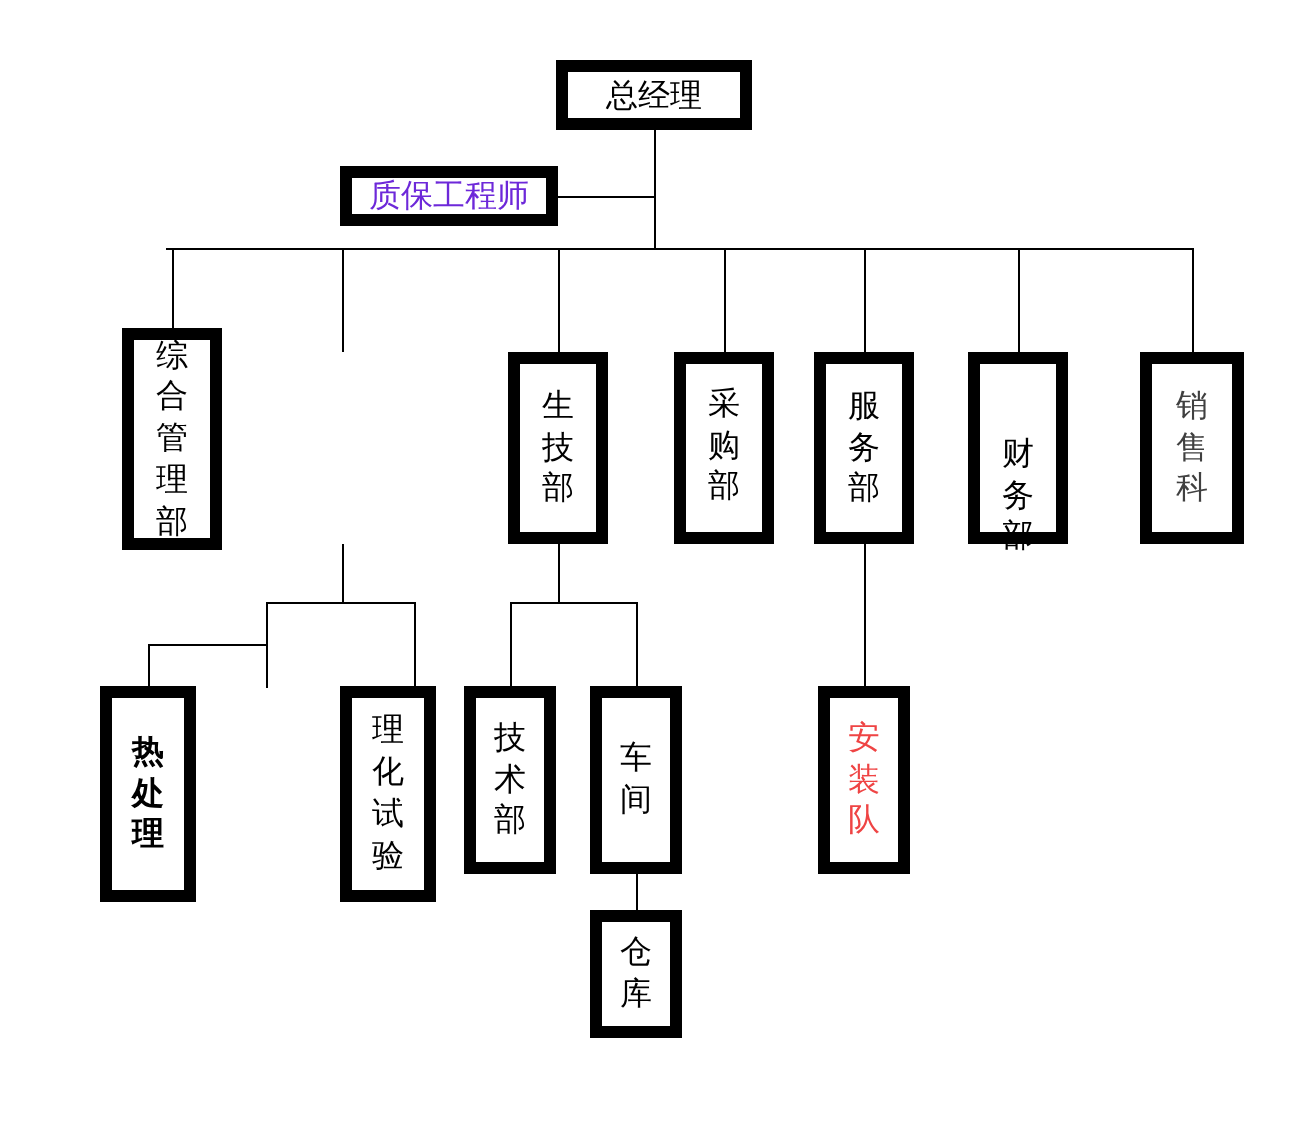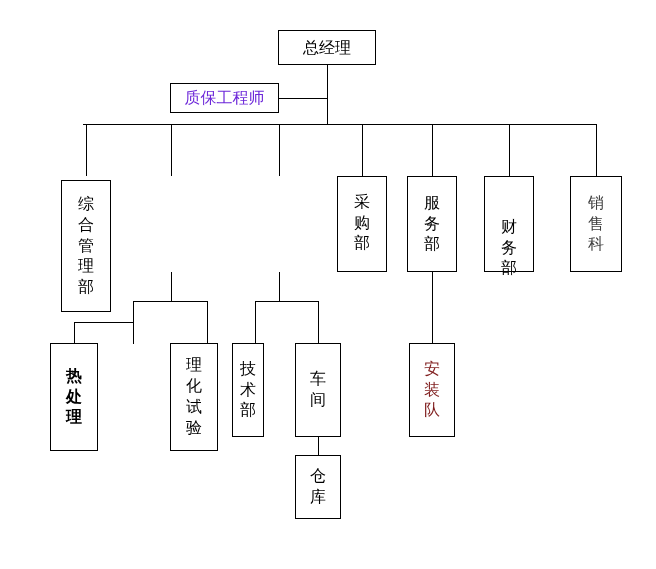--- a/index.html
+++ b/index.html
@@ -14,21 +14,21 @@
   #chart-root {
     position: relative;
     width: 656px;
     height: 569px;
     background: #ffffff;
     overflow: hidden;
   }
   .node {
     position: absolute;
     box-sizing: border-box;
-    border: 1px solid #14b8a6;
+    border: 6px solid #14b8a6;
     background: #ffffff;
     display: flex;
     align-items: center;
     justify-content: center;
     color: #000000;
     z-index: 2;
   }
   .node-label {
     display: block;
     text-align: center;
@@ -82,46 +82,49 @@
     <div class="conn v" style="left: 255px; top: 301px; height: 43px; background: rgb(0, 0, 0);"></div>
     <div class="conn v" style="left: 318px; top: 301px; height: 43px; background: rgb(0, 0, 0);"></div>
     <div class="conn v" style="left: 432px; top: 272px; height: 72px; background: rgb(0, 0, 0);"></div>
     <div class="conn v" style="left: 318px; top: 437px; height: 19px; background: rgb(0, 0, 0);"></div>
     <div class="node horizontal" style="left: 278px; top: 30px; width: 98px; height: 35px; border-color: rgb(0, 0, 0);">
       <span class="node-label" style="color: rgb(0, 0, 0);">总经理</span>
     </div>
     <div class="node horizontal" style="left: 170px; top: 83px; width: 109px; height: 30px; border-color: rgb(0, 0, 0);">
       <span class="node-label" style="color: #6d28d9;">质保工程师</span>
     </div>
-    <div class="node vertical" style="left: 61px; top: 180px; width: 50px; height: 132px; border-color: rgb(0, 0, 0);">
+    <div class="node vertical" style="left: 61px; top: 164px; width: 50px; height: 111px; border-color: rgb(0, 0, 0);">
       <span class="node-label" style="color: rgb(0, 0, 0);">综合管理部</span>
+    </div>
+    <div class="node vertical" style="left: 254px; top: 176px; width: 50px; height: 96px; border-color: rgb(0, 0, 0);">
+      <span class="node-label" style="color: rgb(0, 0, 0);">生技部</span>
     </div>
     <div class="node vertical" style="left: 337px; top: 176px; width: 50px; height: 96px; border-color: rgb(0, 0, 0); font-family: Liberation Mono, monospace;">
       <span class="node-label" style="color: rgb(0, 0, 0);">采购部</span>
     </div>
     <div class="node vertical" style="left: 407px; top: 176px; width: 50px; height: 96px; border-color: rgb(0, 0, 0);">
       <span class="node-label" style="color: rgb(0, 0, 0);">服务部</span>
     </div>
     <div class="node vertical" style="left: 484px; top: 176px; width: 50px; height: 96px; border-color: rgb(0, 0, 0);">
       <span class="node-label" style="color: rgb(0, 0, 0); margin-top: 48px;">财务部</span>
     </div>
     <div class="node vertical" style="left: 570px; top: 176px; width: 52px; height: 96px; border-color: rgb(0, 0, 0);">
       <span class="node-label" style="color: #404040;">销售科</span>
     </div>
     <div class="node vertical" style="left: 50px; top: 343px; width: 48px; height: 108px; border-color: rgb(0, 0, 0);">
       <span class="node-label" style="color: rgb(0, 0, 0); font-weight: bold;">热处理</span>
     </div>
     <div class="node vertical" style="left: 170px; top: 343px; width: 48px; height: 108px; border-color: rgb(0, 0, 0);">
       <span class="node-label" style="color: rgb(0, 0, 0);">理化试验</span>
     </div>
-    <div class="node vertical" style="left: 232px; top: 343px; width: 32px; height: 94px; border-color: rgb(0, 0, 0);">
+    <div class="node vertical" style="left: 232px; top: 343px; width: 46px; height: 94px; border-color: rgb(0, 0, 0);">
       <span class="node-label" style="color: rgb(0, 0, 0);">技术部</span>
     </div>
     <div class="node vertical" style="left: 295px; top: 343px; width: 46px; height: 94px; border-color: rgb(0, 0, 0);">
       <span class="node-label" style="color: rgb(0, 0, 0);">车间</span>
     </div>
     <div class="node vertical" style="left: 409px; top: 343px; width: 46px; height: 94px; border-color: rgb(0, 0, 0);">
-      <span class="node-label" style="color: #7f1d1d;">安装队</span>
+      <span class="node-label" style="color: #ef4444;">安装队</span>
     </div>
     <div class="node vertical" style="left: 295px; top: 455px; width: 46px; height: 64px; border-color: rgb(0, 0, 0);">
       <span class="node-label" style="color: rgb(0, 0, 0);">仓库</span>
     </div>
   </div>
 
 </body></html>

